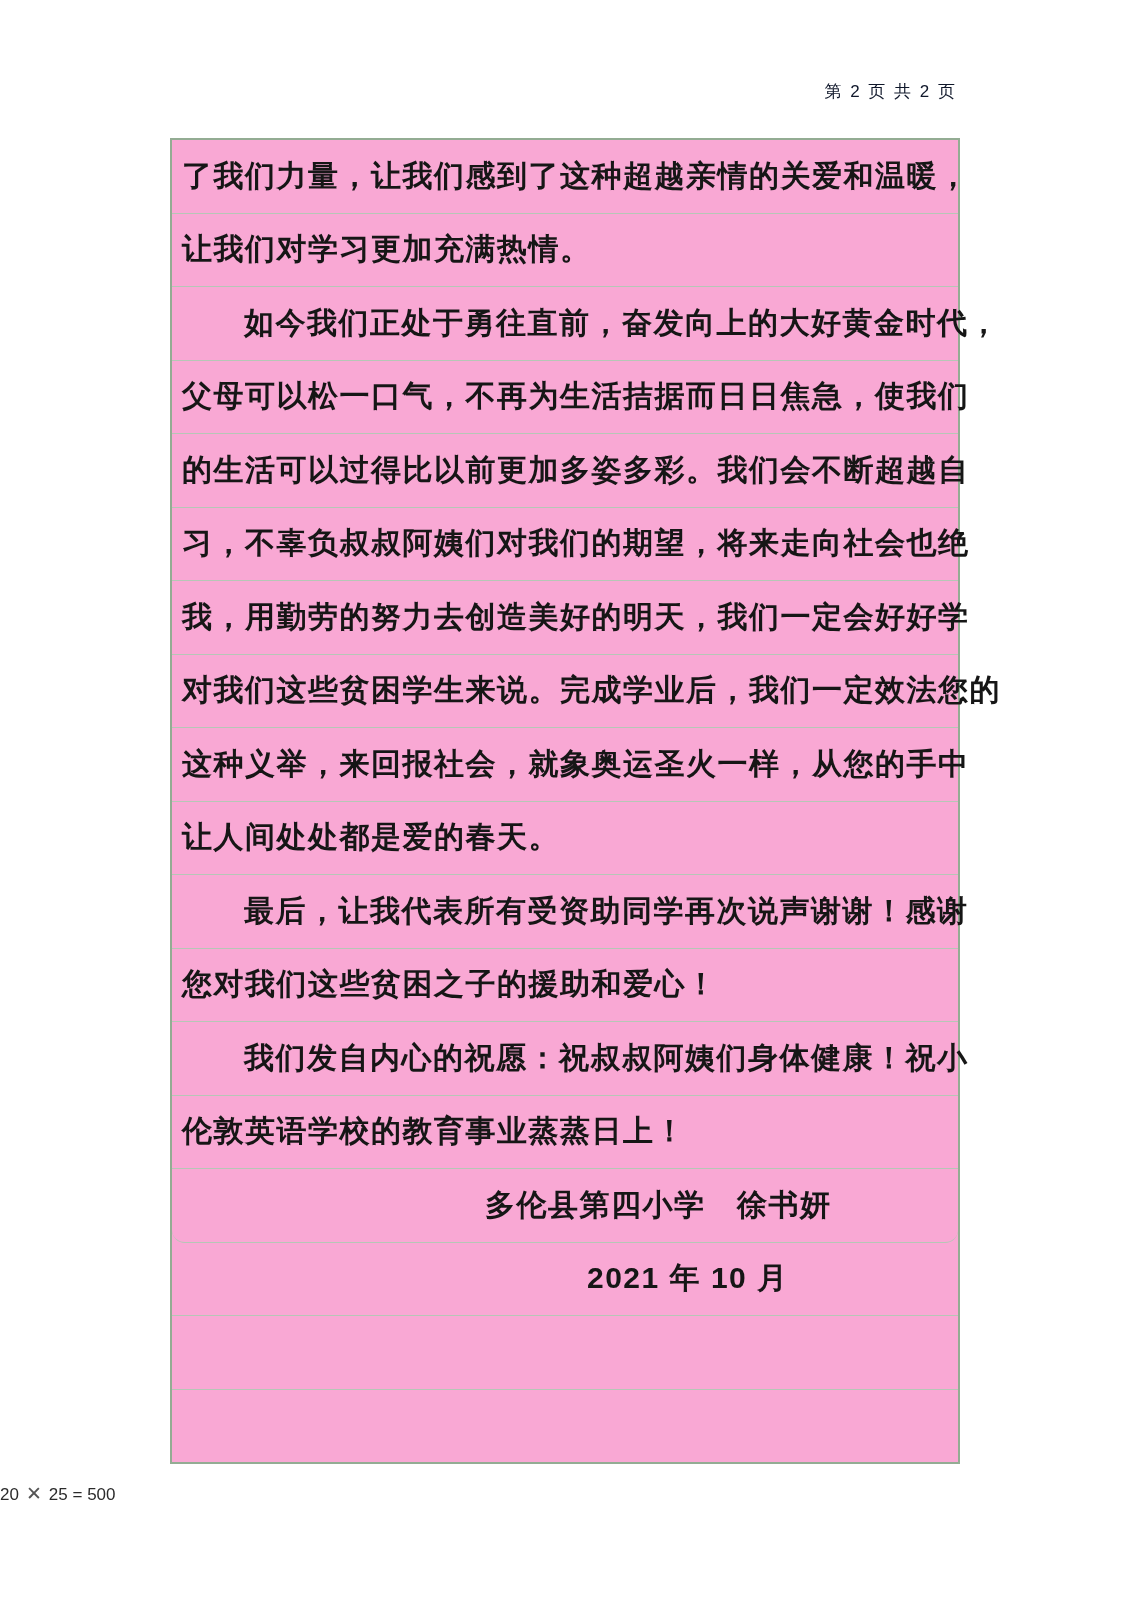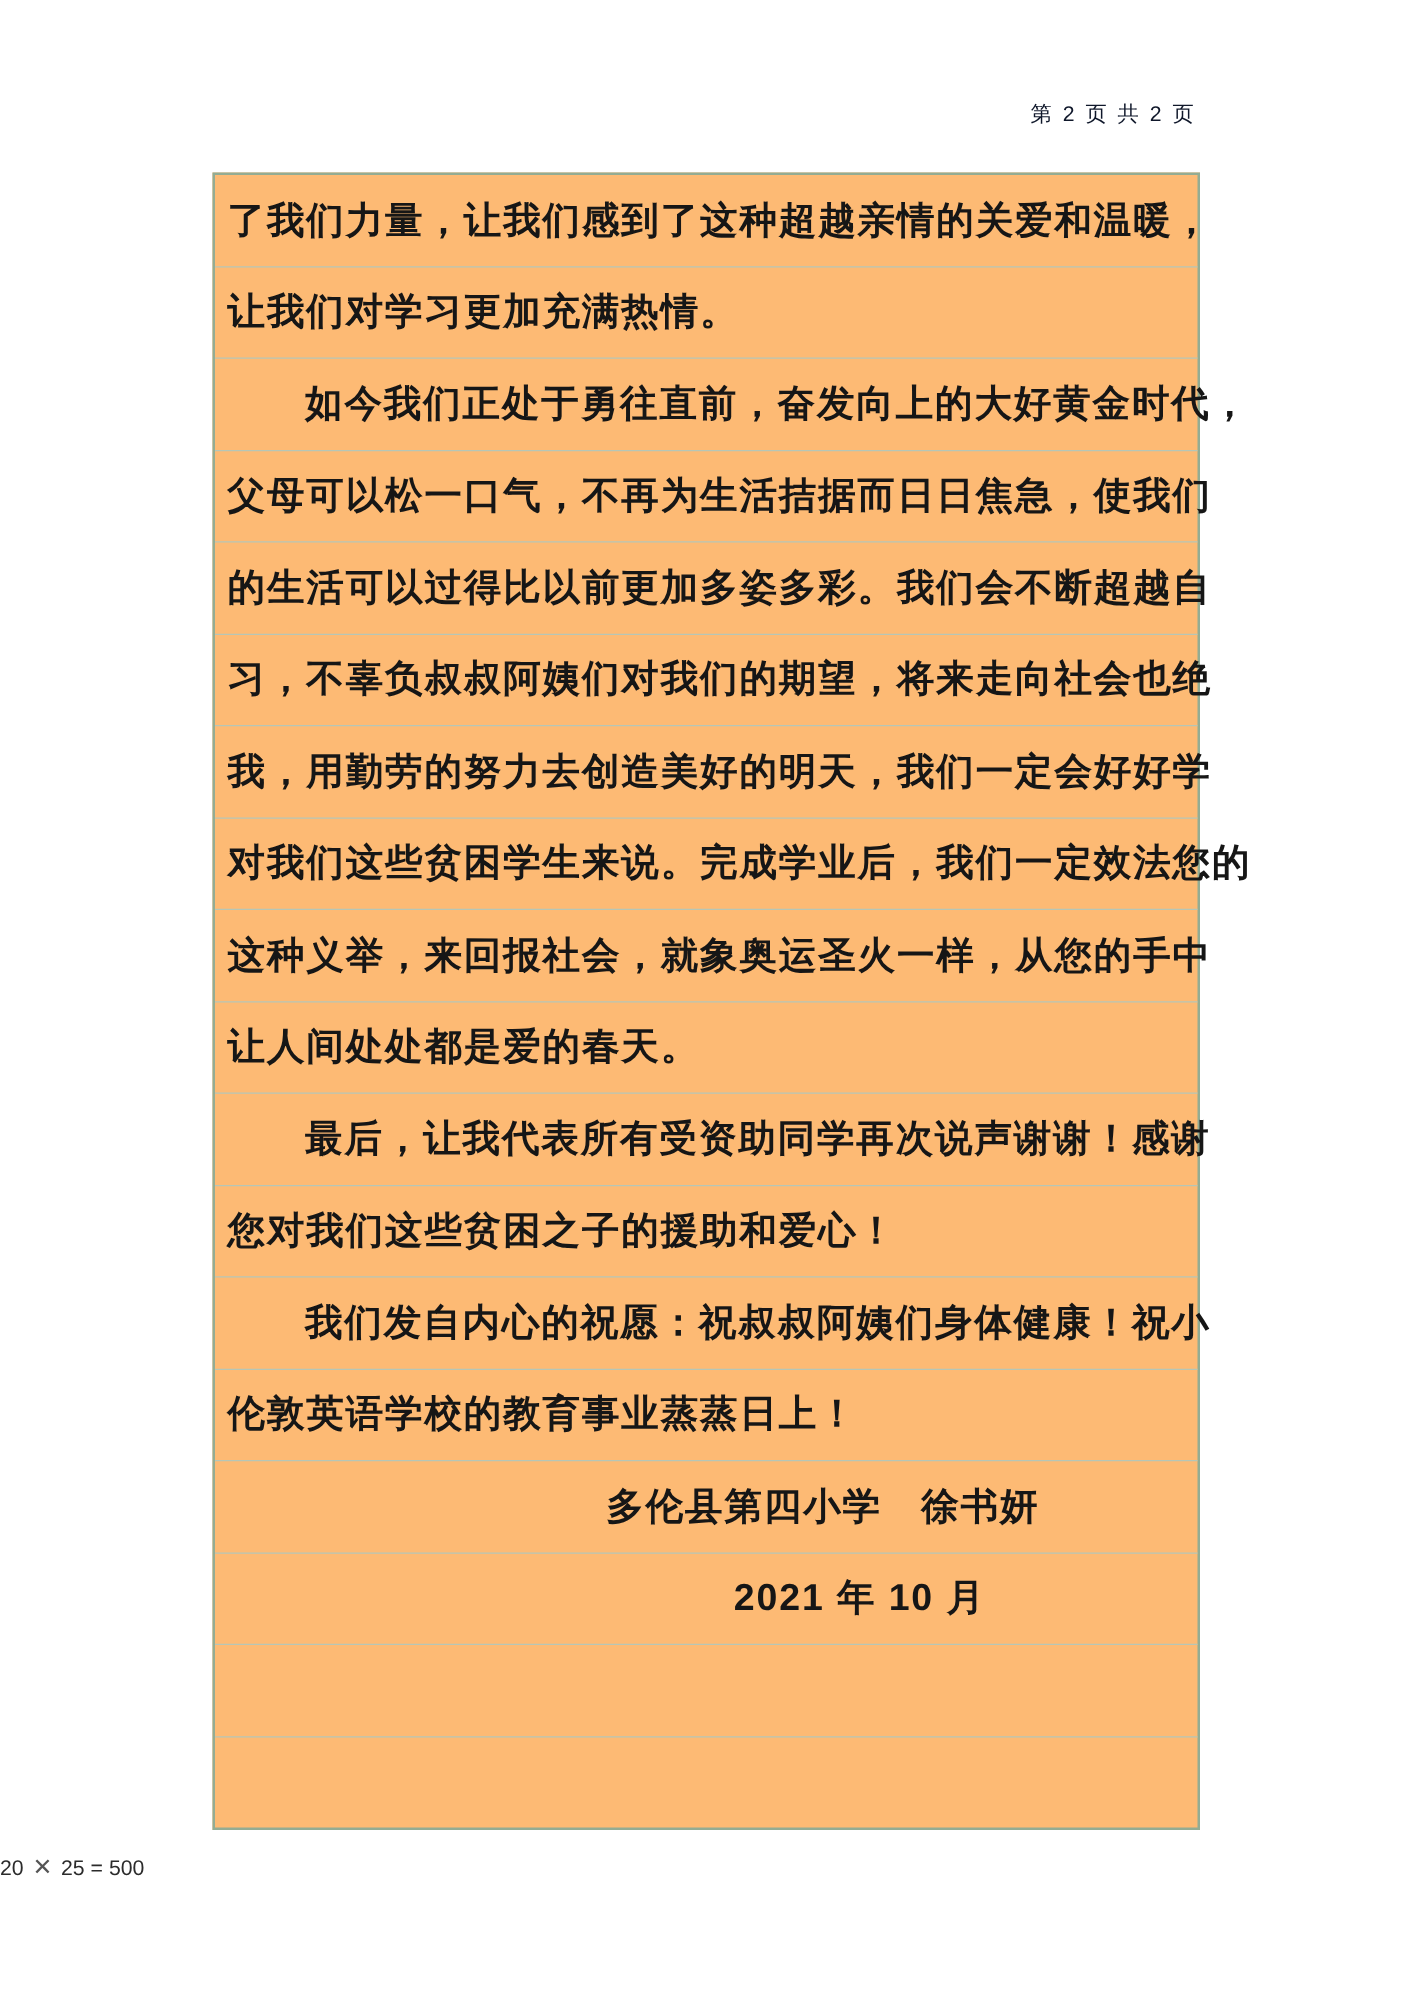--- a/index.html
+++ b/index.html
@@ -24,21 +24,21 @@
     letter-spacing: 2px;
     color: #0f172a;
   }
   .paper {
     position: absolute;
     left: 170px;
     top: 138px;
     width: 786px;
     height: 1322px;
     border: 2px solid #93ac93;
-    background: #fdba74;
+    background: #f9a8d4;
     display: flex;
     flex-direction: column;
     box-sizing: content-box;
   }
   .row {
     flex: 1;
     border-bottom: 1px solid #b6c6b6;
     display: flex;
     align-items: center;
     box-sizing: border-box;
@@ -47,21 +47,21 @@
     font-size: 30px;
     letter-spacing: 1.5px;
     color: #161616;
     white-space: nowrap;
     overflow: visible;
   }
   .row:last-child {
     border-bottom: none;
   }
   .row.indent   { padding-left: 72px; }
-  .row.signature{ padding-left: 313px; }
+  .row.signature{ padding-left: 313px; border-radius: 13px; }
   .row.date     { padding-left: 415px; }
   .page-footer {
     position: absolute;
     top: 1482px;
     left: 0;
     width: 957px;
     text-align: left;
     font-size: 17px;
     color: #2b2b2b;
   }

